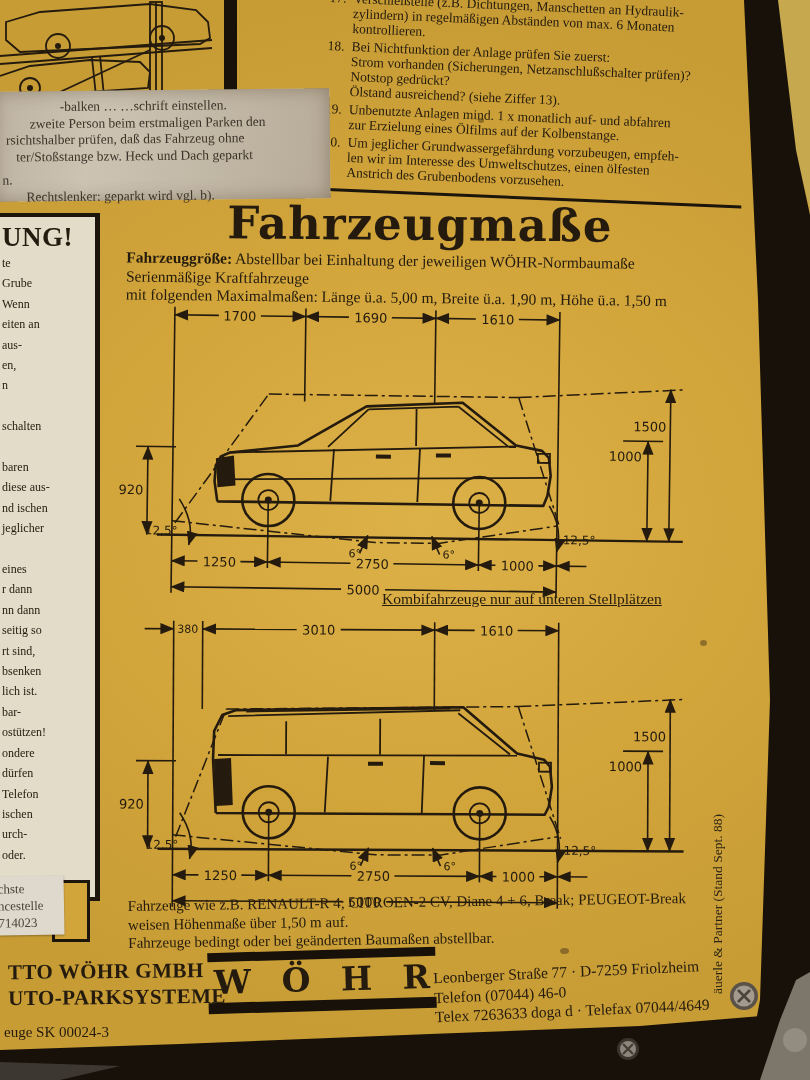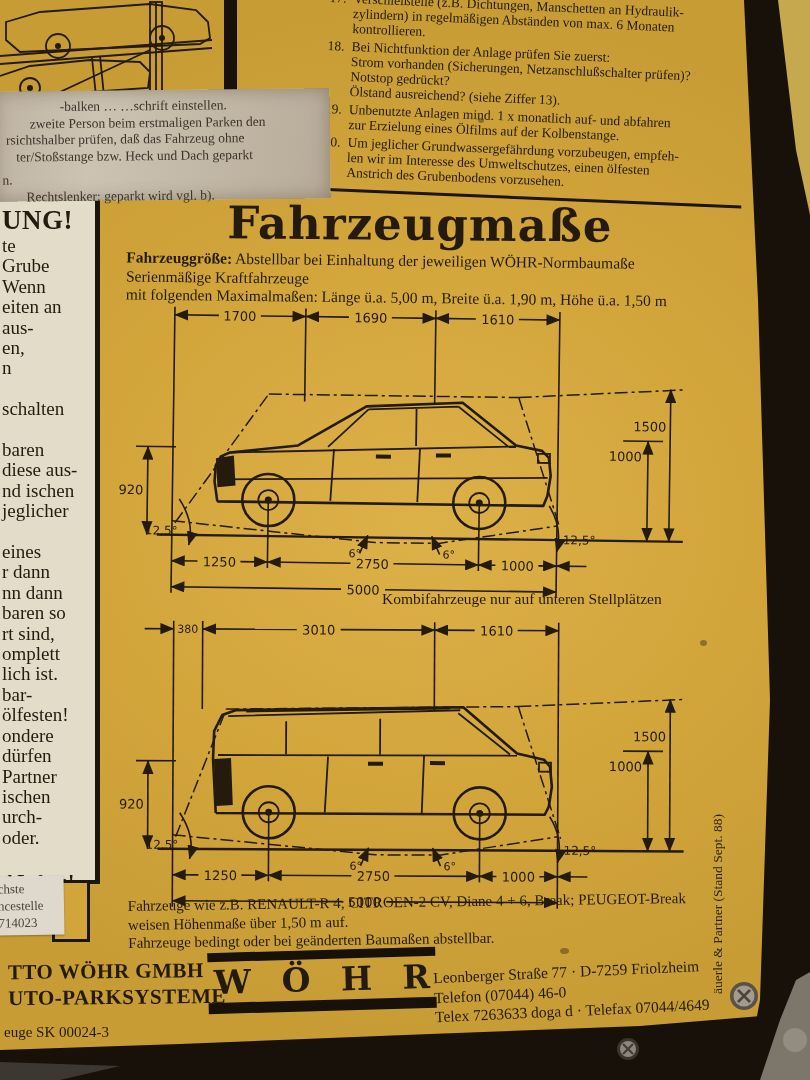--- a/index.html
+++ b/index.html
@@ -21,37 +21,37 @@
     background:linear-gradient(100deg,#beb3a2 0%,#ccc3b2 30%,#c3b9a7 60%,#b7ab98 100%);
     box-shadow:inset 0 0 18px rgba(90,75,55,.45);padding-top:8px;}
   .sticker-line{font-size:13.5px;line-height:16.5px;color:#3d342a;white-space:nowrap;}
   .sticker-line:nth-child(1){margin-left:66px;}
   .sticker-line:nth-child(2){margin-left:36px;}
   .sticker-line:nth-child(3){margin-left:12px;}
   .sticker-line:nth-child(4){margin-left:22px;}
   .sticker-line:nth-child(5){margin-left:8px;margin-top:7px;}
   .sticker-line:nth-child(6){margin-left:32px;}
   
-  .warn{left:0;top:196px;width:100px;height:688px;background:#e3dcc9;
+  .warn{left:0;top:213px;width:100px;height:688px;background:#e3dcc9;
         border-top:4px solid #1c150c;border-right:5px solid #1c150c;border-bottom:4px solid #1c150c;
         padding:4px 0 0 2px;box-sizing:border-box;}
   .warn-heading{font-size:27px;font-weight:bold;line-height:32px;letter-spacing:.5px;}
-  .warn-line{font-size:19px;line-height:20.4px;min-height:20.4px;white-space:nowrap;}
+  .warn-line{font-size:12px;line-height:20.4px;min-height:20.4px;white-space:nowrap;}
   .warn-footer{font-size:19px;font-weight:bold;margin-top:2px;white-space:nowrap;}
   .svcbox{left:52px;top:880px;width:32px;height:56px;border:3px solid #1c150c;background:#d2a53b;}
   .svc{left:-4px;top:876px;width:64px;background:#ded9cc;transform:rotate(-1deg);
        padding:4px 2px;box-shadow:0 1px 2px rgba(0,0,0,.3);}
   .svc-line{font-size:13px;line-height:17px;color:#4a4238;white-space:nowrap;}
   
   .title{left:140px;top:198px;width:560px;text-align:center;font-size:45px;font-weight:bold;
          letter-spacing:1px;transform:rotate(.5deg);font-family:"DejaVu Serif",serif;}
   .intro{left:126px;top:252px;width:580px;transform:rotate(.7deg);}
   .intro-l{font-size:15.5px;line-height:18.5px;white-space:nowrap;}
   .b{font-weight:bold;}
-  .kombi{left:382px;top:590px;font-size:15.5px;white-space:nowrap;}
+  .kombi{left:382px;top:590px;font-size:15.5px;white-space:nowrap;text-decoration:underline;}
   .footnote{left:128px;top:893px;transform:rotate(-0.8deg);}
   .fn-line{font-size:15px;line-height:18.5px;white-space:nowrap;}
   
   svg text{font-family:"DejaVu Sans",sans-serif;fill:#241b0e;}
   .dim-t{font-size:13px;}
   .ang-t{font-size:12px;}
   .sm-t{font-size:11px;}
   .ln{stroke:#241b0e;stroke-width:1.6;fill:none;}
   .ln2{stroke:#241b0e;stroke-width:2.4;fill:none;}
   .dd{stroke:#241b0e;stroke-width:1.5;fill:none;stroke-dasharray:13 4 3 4;}
@@ -153,29 +153,29 @@
         <div class="warn-line">schalten</div>
         <div class="warn-line"></div>
         <div class="warn-line">baren</div>
         <div class="warn-line">diese aus-</div>
         <div class="warn-line">nd ischen</div>
         <div class="warn-line">jeglicher</div>
         <div class="warn-line"></div>
         <div class="warn-line">eines</div>
         <div class="warn-line">r dann</div>
         <div class="warn-line">nn dann</div>
-        <div class="warn-line">baren so</div>
+        <div class="warn-line">seitig so</div>
         <div class="warn-line">rt sind,</div>
-        <div class="warn-line">omplett</div>
+        <div class="warn-line">bsenken</div>
         <div class="warn-line">lich ist.</div>
         <div class="warn-line">bar-</div>
-        <div class="warn-line">ölfesten!</div>
+        <div class="warn-line">ostützen!</div>
         <div class="warn-line">ondere</div>
         <div class="warn-line">dürfen</div>
-        <div class="warn-line">Partner</div>
+        <div class="warn-line">Telefon</div>
         <div class="warn-line">ischen</div>
         <div class="warn-line">urch-</div>
         <div class="warn-line">oder.</div>
         <div class="warn-line"></div>
       </div>
     <div class="warn-footer">d Leben!</div>
   </div>
   <div class="abs svcbox"></div>
   <div class="abs svc">
       <div class="svc-line">chste</div>

